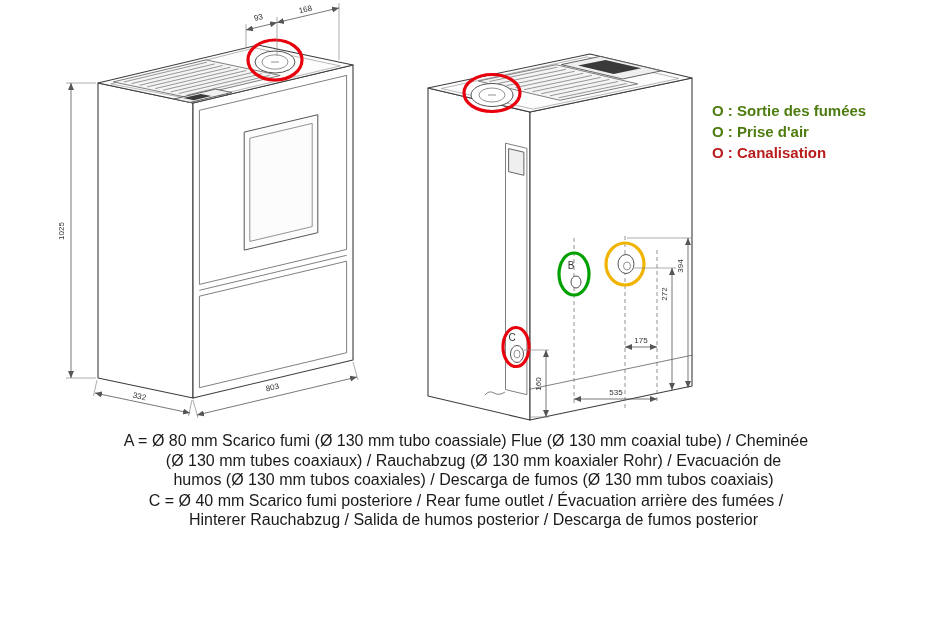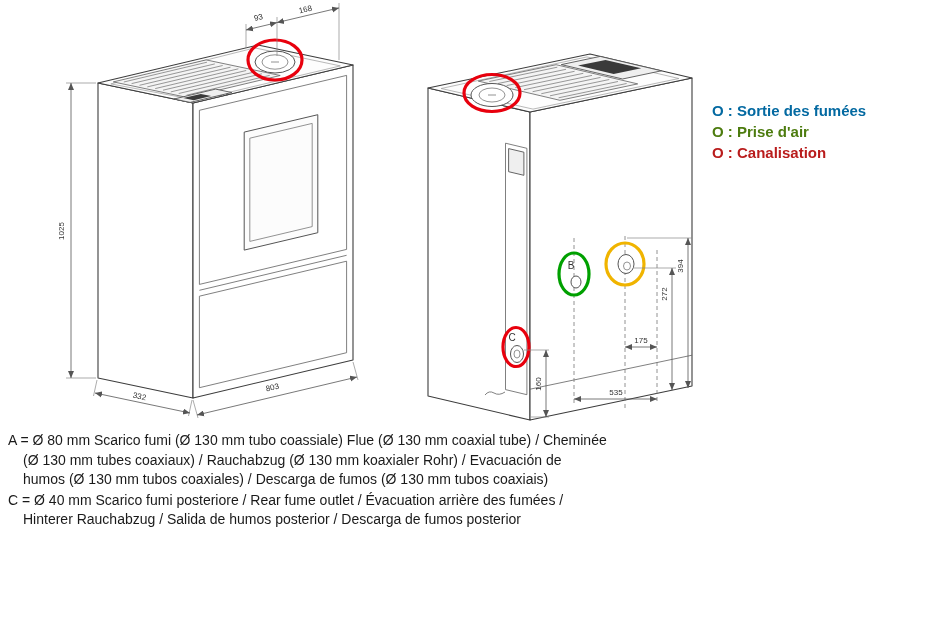--- a/index.html
+++ b/index.html
@@ -21,25 +21,25 @@
   .ring-green{fill:none;stroke:#00a000;stroke-width:3.2;}
   .ring-yellow{fill:none;stroke:#f0b400;stroke-width:3.2;}
   .dim{stroke:#555;stroke-width:0.8;fill:none;}
   .ext{stroke:#888;stroke-width:0.7;}
   .dash{stroke:#777;stroke-width:0.8;stroke-dasharray:4 3;fill:none;}
   .dim-label{font-family:"Liberation Sans",sans-serif;font-size:8px;fill:#333;text-anchor:middle;}
   .callout{font-family:"Liberation Sans",sans-serif;font-size:10px;fill:#333;text-anchor:middle;}
   
   .legend{position:absolute;left:712px;top:100px;font-size:15px;line-height:21px;font-weight:bold;}
   .legend-row{white-space:nowrap;}
-  .c-red{color:#0369a1;}
+  .c-red{color:#4d7c0f;}
   .c-green{color:#4d7c0f;}
   .c-yellow{color:#b91c1c;}
   
-  .notes{position:absolute;left:8px;top:431px;width:916px;font-size:14px;line-height:19.5px;}
+  .notes{position:absolute;left:8px;top:431px;width:916px;font-size:16px;line-height:19.5px;text-align:center;}
   .note-item{white-space:pre-line;padding-left:15px;text-indent:-15px;margin-bottom:1px;}
 </style>
 </head>
 <body>
 
 <svg class="diagram" width="930" height="430" viewBox="0 0 930 430">
   <defs>
     <marker id="arrE" markerWidth="8" markerHeight="8" refX="7" refY="3" orient="auto" markerUnits="userSpaceOnUse">
       <path d="M0,0 L7,3 L0,6 z" fill="#555"></path>
     </marker>

